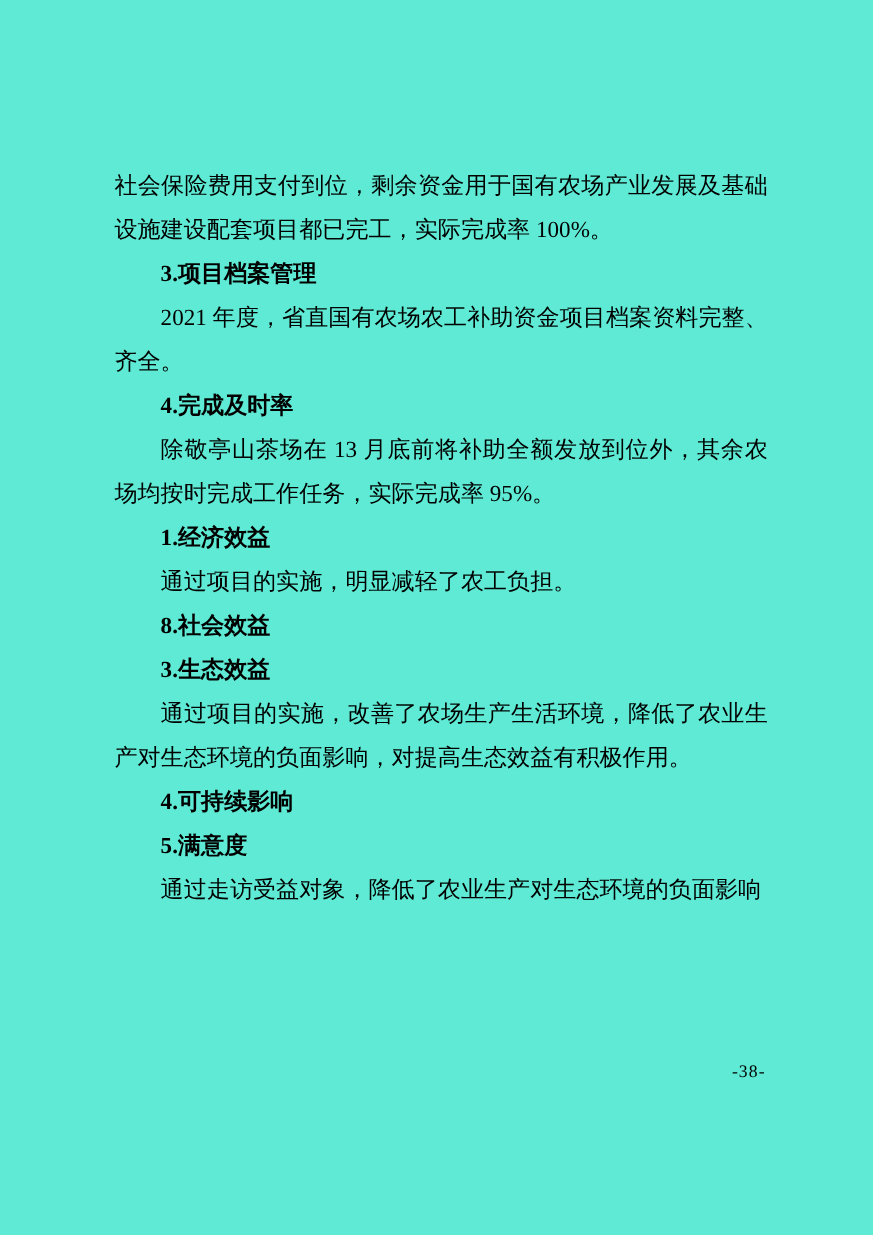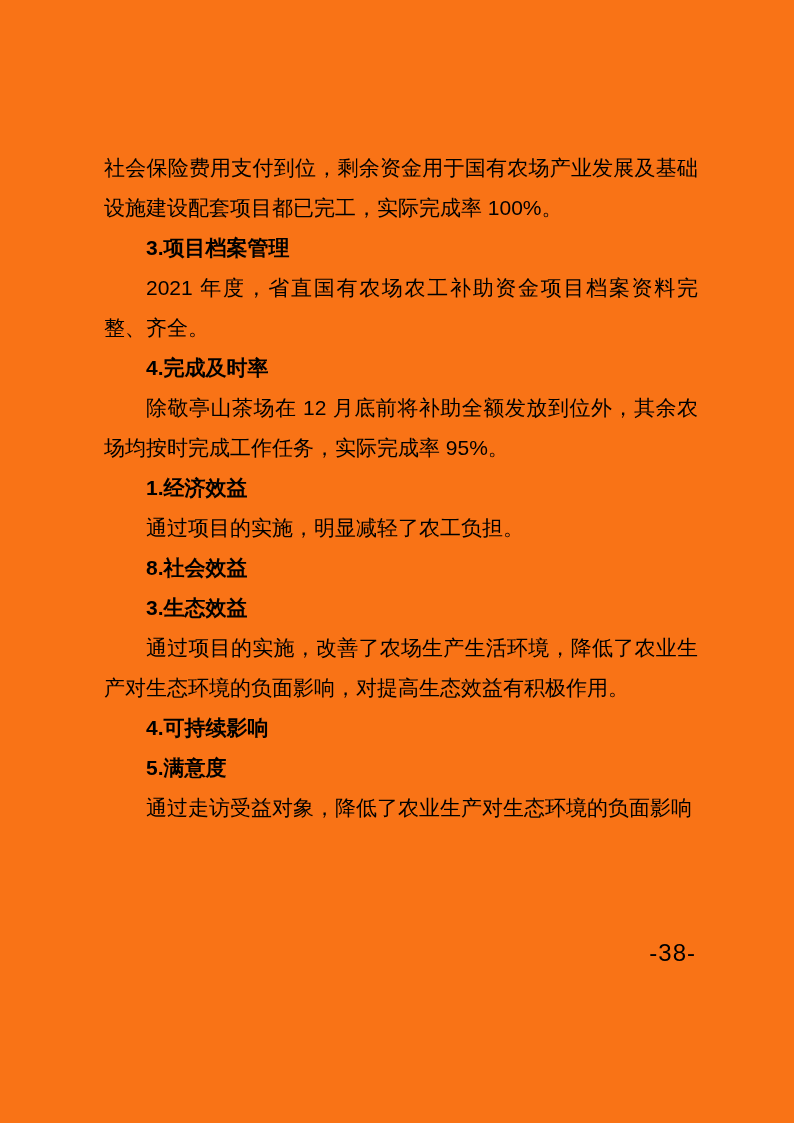--- a/index.html
+++ b/index.html
@@ -4,23 +4,23 @@
 <style>
   html, body {
     margin: 0;
     padding: 0;
     background: #ffffff;
   }
   .page {
     position: relative;
     width: 794px;
     height: 1123px;
-    background: #f97316;
+    background: #5eead4;
     overflow: hidden;
-    font-family: Liberation Sans, sans-serif;
+    font-family: Liberation Serif, serif;
     color: #000000;
   }
   .content {
     position: absolute;
     left: 104px;
     top: 148px;
     width: 594px;
   }
   .block {
     margin: 0;
@@ -37,38 +37,38 @@
   .para {
     text-indent: 2em;
     font-weight: 400;
   }
   .head {
     text-indent: 2em;
     font-weight: 700;
   }
   .page-number {
     position: absolute;
-    top: 940px;
+    top: 962px;
     right: 98px;
-    font-size: 24px;
+    font-size: 16px;
     line-height: 26px;
     font-weight: 400;
     letter-spacing: 1px;
   }
 </style>
 </head>
 <body>
 
 <div class="page">
   <div class="content">
     <p class="block cont">社会保险费用支付到位，剩余资金用于国有农场产业发展及基础设施建设配套项目都已完工，实际完成率 100%。</p>
     <p class="block head">3.项目档案管理</p>
     <p class="block para">2021 年度，省直国有农场农工补助资金项目档案资料完整、齐全。</p>
     <p class="block head">4.完成及时率</p>
-    <p class="block para">除敬亭山茶场在 12 月底前将补助全额发放到位外，其余农场均按时完成工作任务，实际完成率 95%。</p>
+    <p class="block para">除敬亭山茶场在 13 月底前将补助全额发放到位外，其余农场均按时完成工作任务，实际完成率 95%。</p>
     <p class="block head">1.经济效益</p>
     <p class="block para">通过项目的实施，明显减轻了农工负担。</p>
     <p class="block head">8.社会效益</p>
     <p class="block head">3.生态效益</p>
     <p class="block para">通过项目的实施，改善了农场生产生活环境，降低了农业生产对生态环境的负面影响，对提高生态效益有积极作用。</p>
     <p class="block head">4.可持续影响</p>
     <p class="block head">5.满意度</p>
     <p class="block para">通过走访受益对象，降低了农业生产对生态环境的负面影响</p>
   </div>
   <div class="page-number">-38-</div>

